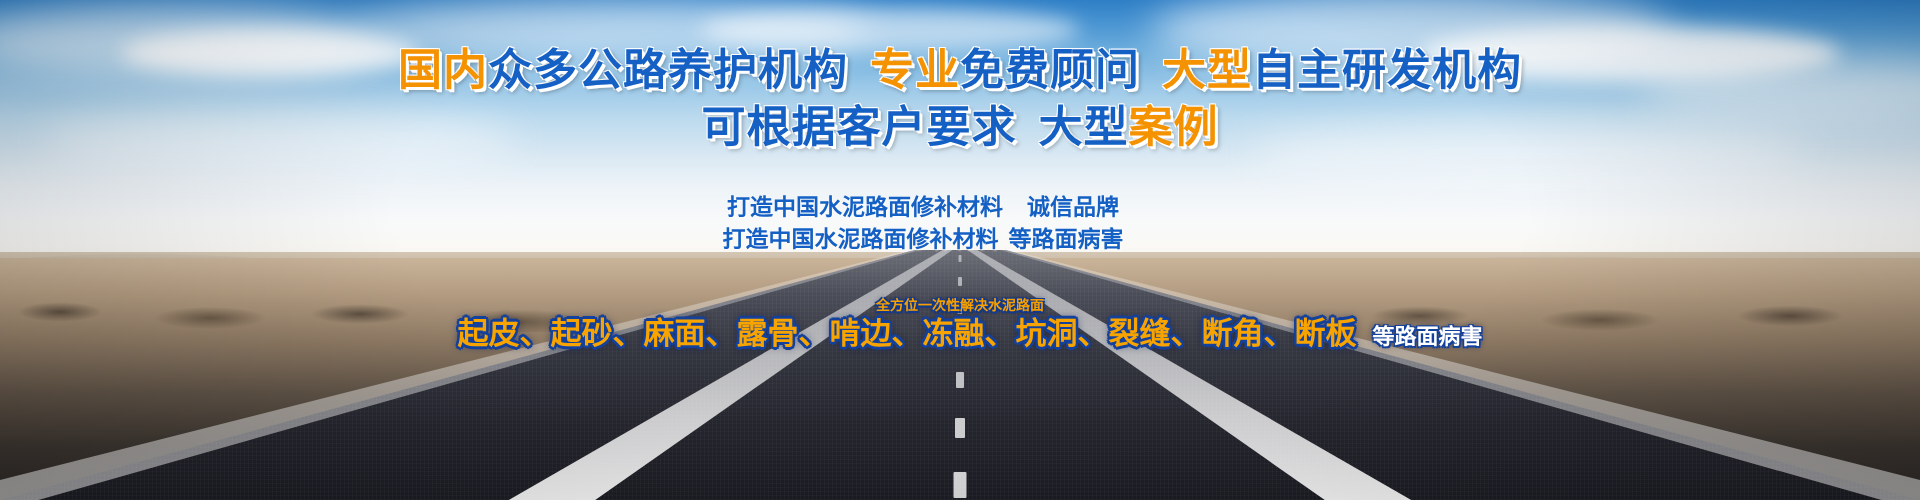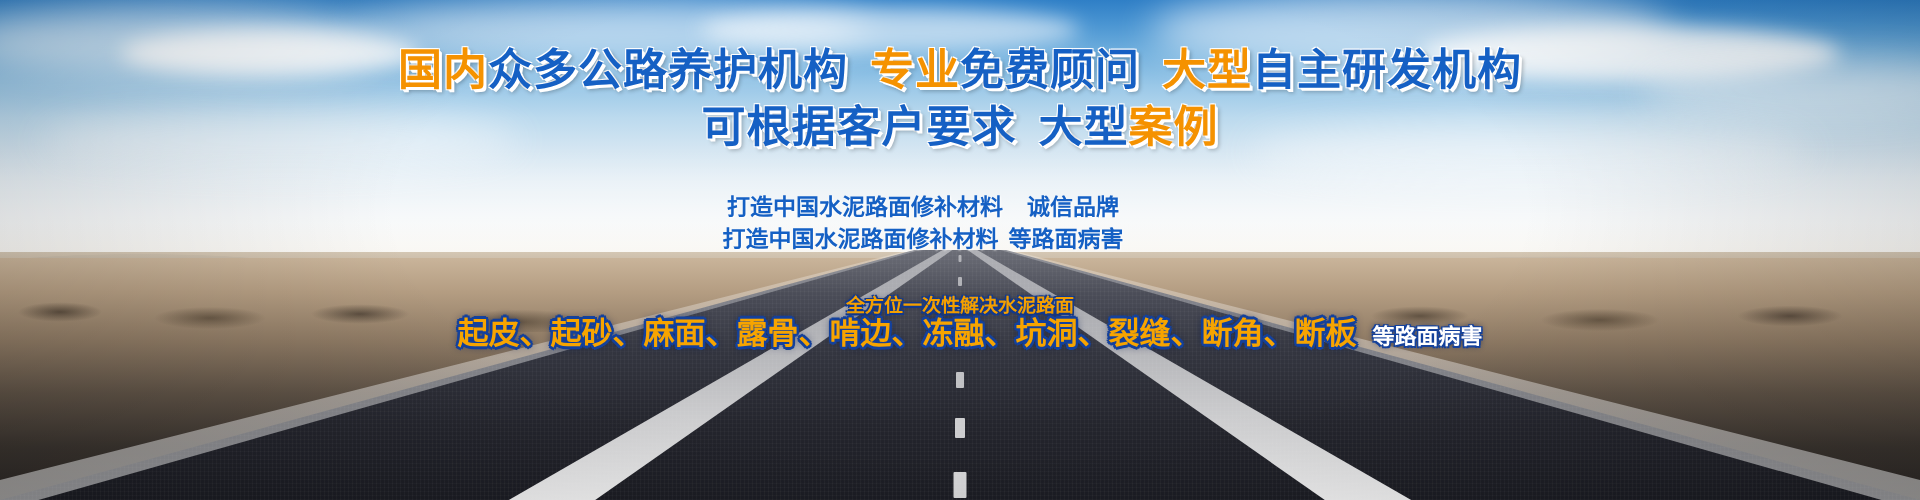--- a/index.html
+++ b/index.html
@@ -141,21 +141,21 @@
     color:#1560c4;font-weight:bold;font-size:23px;line-height:30px;
     text-shadow:1px 1px 2px rgba(255,255,255,.9);
   }
   .subtitle.s1{top:192px;}
   .subtitle.s2{top:224px;}
   .sub-gap{display:inline-block;width:24px;}
   .sub-gap-s{display:inline-block;width:10px;}
 
   .kicker{
     position:absolute;width:1920px;text-align:center;white-space:nowrap;
-    top:293px;font-size:19px;font-weight:bold;line-height:24px;
+    top:293px;font-size:14px;font-weight:bold;line-height:24px;
     color:#f5a000;
     text-shadow:
       -1.5px -1.5px 0 #123a8f, 1.5px -1.5px 0 #123a8f,
       -1.5px 1.5px 0 #123a8f, 1.5px 1.5px 0 #123a8f,
       0 0 5px rgba(10,28,80,.9);
   }
 
   .diseases{
     position:absolute;width:1920px;text-align:center;white-space:nowrap;
     top:313px;line-height:40px;

